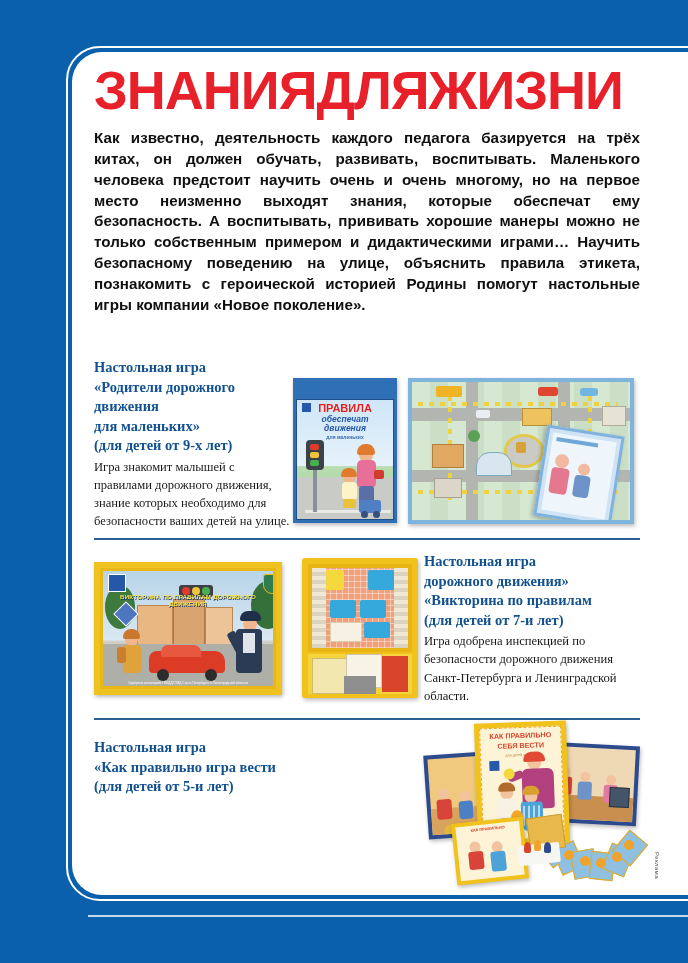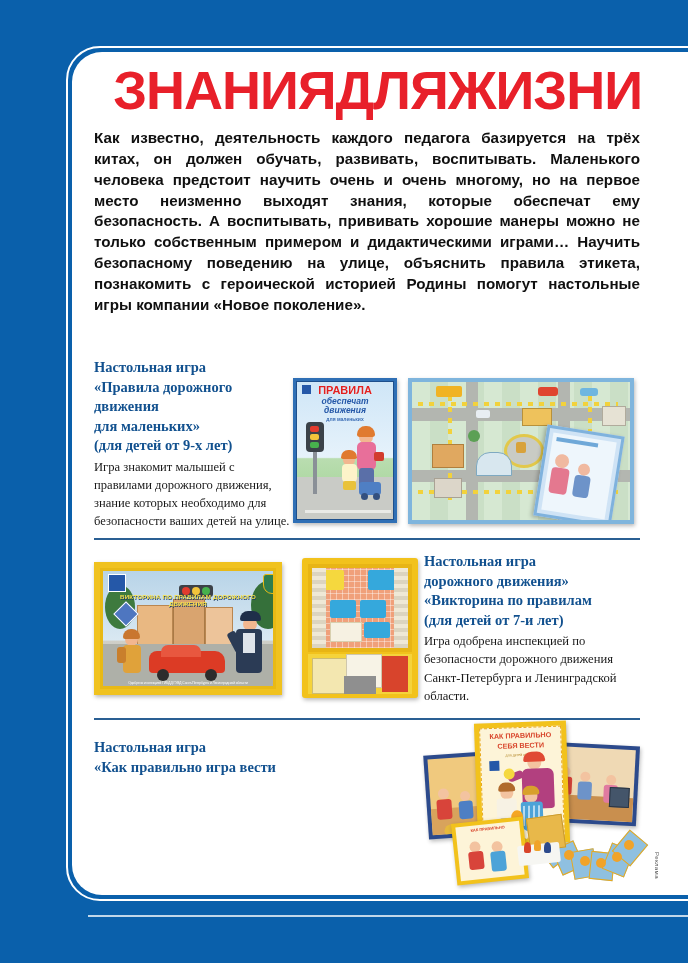--- a/index.html
+++ b/index.html
@@ -32,21 +32,20 @@
     position:absolute;left:94px;top:62px;width:548px;
   }
   .page-title{
     color:#e8202a;
     font-size:54px;
     font-weight:bold;
     letter-spacing:-1px;
     line-height:1.04;
     margin:0 0 10px 0;
     white-space:nowrap;
-    text-align:right;
   }
   .intro{
     color:#101010;
     font-size:15.2px;
     font-weight:bold;
     line-height:1.37;
     text-align:justify;
     margin:0;
     width:546px;
   }
@@ -76,29 +75,29 @@
 <div class="frame-line-2"></div>
 
 <div class="content">
   <h1 class="page-title">ЗНАНИЯДЛЯЖИЗНИ</h1>
   <p class="intro">Как известно, деятельность каждого педагога базируется на трёх китах, он должен обучать, развивать, воспитывать. Маленького человека предстоит научить очень и очень многому, но на первое место неизменно выходят знания, которые обеспечат ему безопасность. А воспитывать, прививать хорошие манеры можно не только собственным примером и дидактическими играми… Научить безопасному поведению на улице, объяснить правила этикета, познакомить с героической историей Родины помогут настольные игры компании «Новое поколение».</p>
 </div>
 
 <div class="section" style="top:358px;">
   <div style="width:196px;">
     <div class="txt-head">Настольная игра</div>
-    <div class="txt-head">«Правила дорожного</div>
+    <div class="txt-head">«Родители дорожного</div>
     <div class="txt-head">движения</div>
     <div class="txt-head">для маленьких»</div>
     <div class="txt-head">(для детей от 9-х лет)</div>
     <div class="txt-body">Игра знакомит малышей с правилами дорожного движения, знание которых необходимо для безопасности ваших детей на улице.</div>
   </div>
 
   <div class="art shadowed" style="left:199px;top:20px;width:104px;height:145px;background:#2f6fb5;padding:0;">
-    <div style="position:absolute;inset:3px;background:#bef264;border:1.5px solid #1d4f8c;overflow:hidden;">
+    <div style="position:absolute;inset:3px;background:#bef264;border:1.5px solid #1d4f8c;overflow:hidden;margin-top:18px;">
 
       <div style="position:absolute;inset:0;background:linear-gradient(#cfe6f7 0%,#e6f2fb 55%,#b9ddb0 56%,#9ed08f 100%);"></div>
 
       <div style="position:absolute;left:0;bottom:0;width:100%;height:42px;background:#c9cbc6;"></div>
       <div style="position:absolute;left:8px;bottom:6px;width:86px;height:3px;background:#e9eae7;"></div>
 
       <div style="position:absolute;left:16px;top:52px;width:4px;height:60px;background:#8a9097;"></div>
       <div style="position:absolute;left:9px;top:40px;width:18px;height:30px;background:#3b4249;border-radius:4px;"></div>
       <div style="position:absolute;left:13px;top:44px;width:9px;height:6px;background:#e23b2e;border-radius:2px;"></div>
       <div style="position:absolute;left:13px;top:52px;width:9px;height:6px;background:#f2c43b;border-radius:2px;"></div>
@@ -255,20 +254,21 @@
     <div class="txt-body">Игра одобрена инспекцией по безопасности дорожного движения Санкт-Петербурга и Ленинградской области.</div>
   </div>
 </div>
 
 <div class="divider" style="top:718px;"></div>
 
 <div class="section" style="top:738px;">
   <div style="width:312px;">
     <div class="txt-head">Настольная игра</div>
     <div class="txt-head">«Как правильно игра вести</div>
+    <div class="txt-head">(для детей от 5-и лет)</div>
   </div>
 </div>
 
 <div class="art" style="left:418px;top:716px;width:222px;height:172px;">
 
   <div class="shadowed" style="position:absolute;left:8px;top:36px;width:104px;height:84px;background:#2c4a8c;transform:rotate(-4deg);">
     <div style="position:absolute;inset:4px;background:#f0c97e;overflow:hidden;">
       <div style="position:absolute;left:0;bottom:0;width:100%;height:26px;background:#d8a35c;"></div>
       <div style="position:absolute;left:8px;top:30px;width:11px;height:11px;background:#f3c3a0;border-radius:50%;"></div>
       <div style="position:absolute;left:6px;top:41px;width:15px;height:20px;background:#d8443a;border-radius:3px;"></div>

